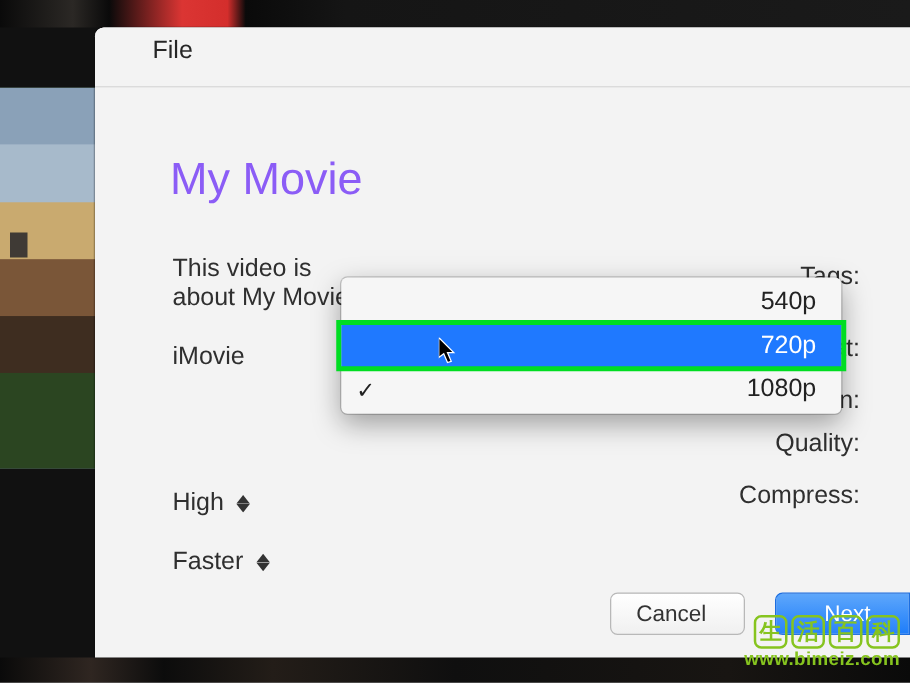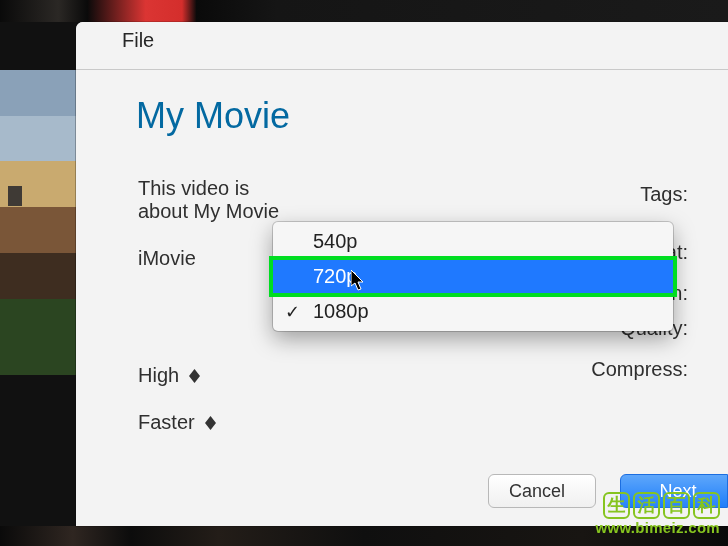--- a/index.html
+++ b/index.html
@@ -53,23 +53,24 @@
       font-weight: 400;
     }
     .content {
       position: relative;
       padding: 25px 40px 20px 62px;
       flex: 1;
     }
     .title {
       font-size: 36px;
       font-weight: 400;
-      color: #0369a1;
+      color: #8b5cf6;
       margin-bottom: 28px;
       margin-left: -2px;
+      margin-top: 27px;
     }
     .form-grid {
       display: grid;
       grid-template-columns: 144px auto;
       column-gap: 14px;
       row-gap: 12px;
       align-items: center;
       font-size: 20px;
       color: #2f2f2f;
     }
@@ -125,20 +126,21 @@
       padding: 2px 0;
       z-index: 50;
     }
     .dd-option {
       position: relative;
       font-size: 20px;
       color: #222;
       padding: 6px 20px 6px 40px;
       display: flex;
       align-items: center;
+      justify-content: flex-end;
     }
     .dd-option.selected {
       background: #1f79ff;
       color: #fff;
     }
     .green-highlight {
       position: absolute;
       top: -3px; left: -4px; right: -4px; bottom: -3px;
       border: 4px solid #00dd22;
       pointer-events: none;

